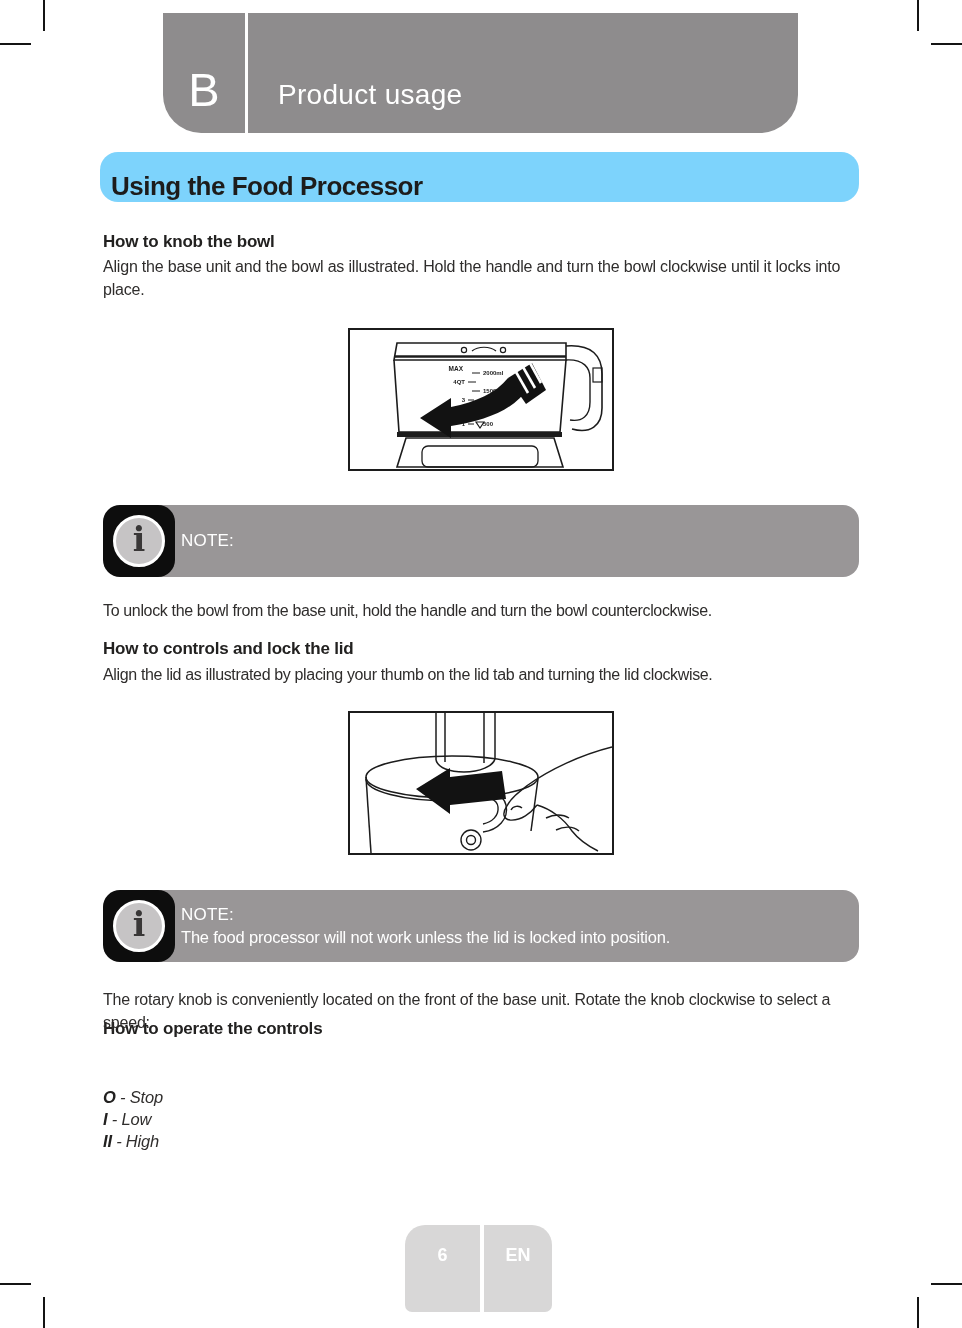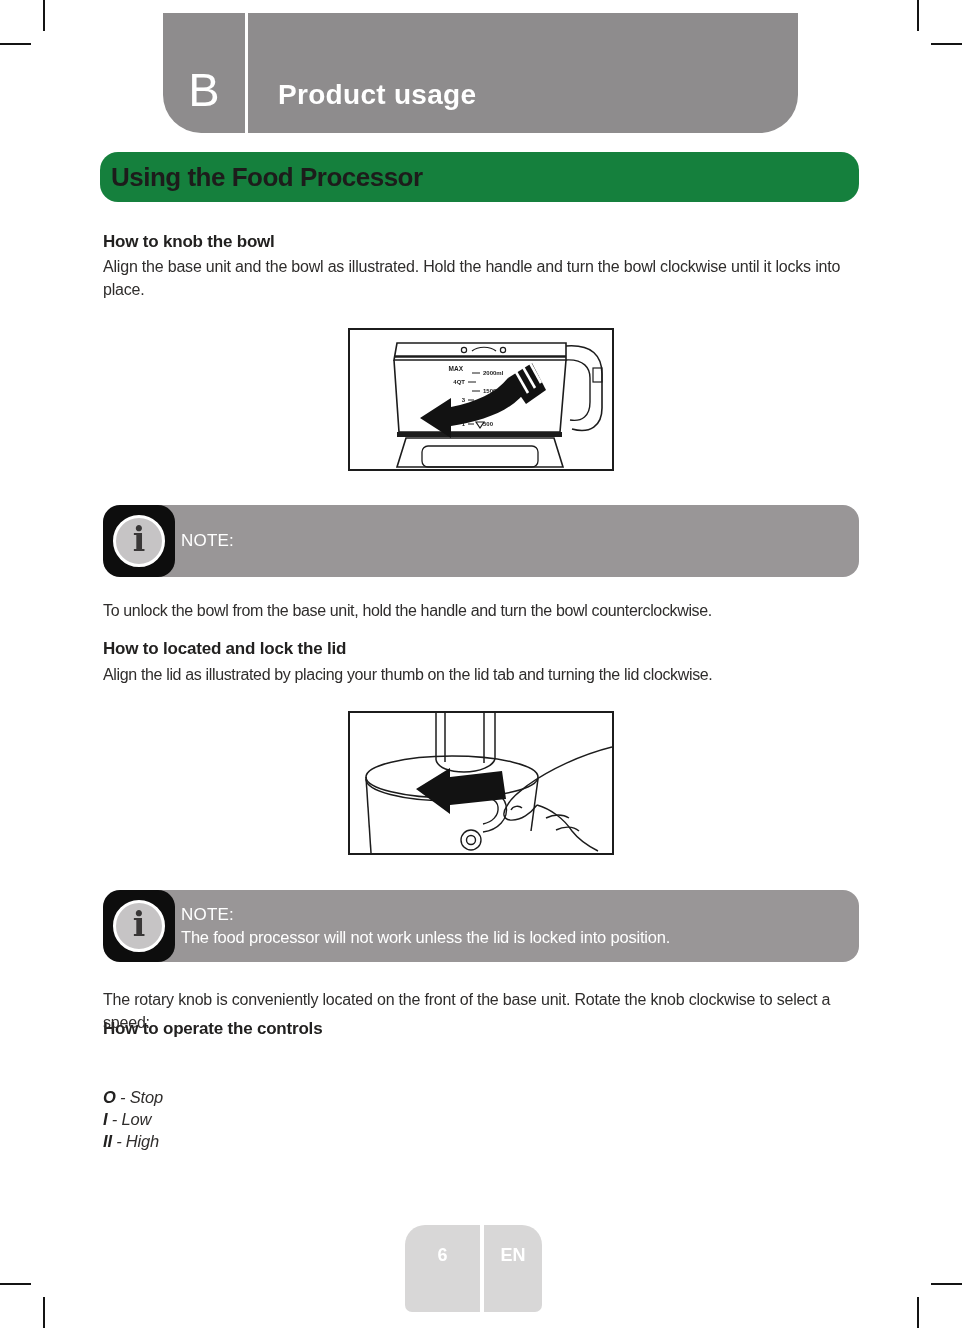--- a/index.html
+++ b/index.html
@@ -15,26 +15,26 @@
   .header {
     position:absolute; left:163px; top:13px; width:635px; height:120px;
     background:#8e8c8d; border-radius:0 0 38px 38px; display:flex; overflow:hidden;
   }
   .header-letter-box {
     width:82px; display:flex; align-items:flex-end; justify-content:center; padding-bottom:20px;
   }
   .header-divider { width:3px; background:#ffffff; }
   .header-letter { color:#fff; font-size:47px; font-weight:400; line-height:1; }
   .header-title-box { flex:1; display:flex; align-items:flex-end; padding:0 0 24px 30px; }
-  .header-title { color:#fff; font-size:28px; font-weight:700; letter-spacing:0.3px; line-height:1; }
+  .header-title { color:#fff; font-size:28px; font-weight:400; letter-spacing:0.3px; line-height:1; }
 
   
   .section-title-bar {
     position:absolute; left:100px; top:152px; width:759px; height:50px;
-    background:#15803d; border-radius:18px; display:flex; align-items:center; padding-left:11px;
+    background:#7dd3fc; border-radius:18px; display:flex; align-items:flex-end; padding-left:11px;
   }
   .section-title { font-size:26px; font-weight:bold; color:#1d1c1b; letter-spacing:-0.5px; }
 
   
   .h3 { position:absolute; left:103px; font-size:17px; font-weight:bold; color:#222120; letter-spacing:-0.2px; }
   .body-text {
     position:absolute; left:103px; width:760px; font-size:16px; color:#2f2d2c;
     letter-spacing:-0.2px; line-height:23px;
   }
   .one-line { white-space:nowrap; width:auto; letter-spacing:-0.35px; }
@@ -72,21 +72,21 @@
   .speed-line { position:absolute; left:103px; font-size:16.5px; color:#2f2d2c; letter-spacing:-0.2px;font-style:italic; }
   .speed-symbol { font-weight:bold; color:#222120; }
 
   
   .footer { position:absolute; left:405px; top:1225px; display:flex; column-gap:4px; }
   .footer-box {
     width:75px; height:87px; background:#d8d7d7; color:#ffffff; font-weight:bold; font-size:18px;
     display:flex; align-items:center; justify-content:center; padding-bottom:26px;
   }
   .footer-box.page-num { border-radius:20px 0 0 7px; }
-  .footer-box.lang { width:58px; border-radius:0 20px 7px 0; }
+  .footer-box.lang { width:68px; border-radius:0 20px 7px 0; }
 
   .fig-label { font-family:"Liberation Sans", sans-serif; font-weight:bold; fill:#1c1c1c; }
 </style>
 </head>
 <body>
 
 <div class="page">
 
   <div class="crop" style="left:43px; top:0; width:2px; height:31px;"></div>
   <div class="crop" style="left:0; top:43px; width:31px; height:2px;"></div>
@@ -171,21 +171,21 @@
     </div>
     <div class="note-icon">
       <div class="note-icon-circle">
         <span class="note-icon-i">i</span>
       </div>
     </div>
   </div>
 
   <div class="body-text one-line" style="top:599px;">To unlock the bowl from the base unit, hold the handle and turn the bowl counterclockwise.</div>
 
-  <div class="h3" style="top:639px;">How to located and lock the lid</div>
+  <div class="h3" style="top:639px;">How to controls and lock the lid</div>
   <div class="body-text one-line" style="top:663px;">Align the lid as illustrated by placing your thumb on the lid tab and turning the lid clockwise.</div>
 
   <div class="figure" style="top:711px; height:144px;">
     <svg viewBox="0 0 262 140" width="262" height="140">
       <g fill="none" stroke="#1c1c1c" stroke-width="1.5">
         <ellipse cx="102" cy="64" rx="86" ry="21"></ellipse>
         <path d="M16,66 C16,78 52,88 102,88"></path>
         <path d="M16,64 L21,140"></path>
         <path d="M188,66 L181,118"></path>
       </g>

